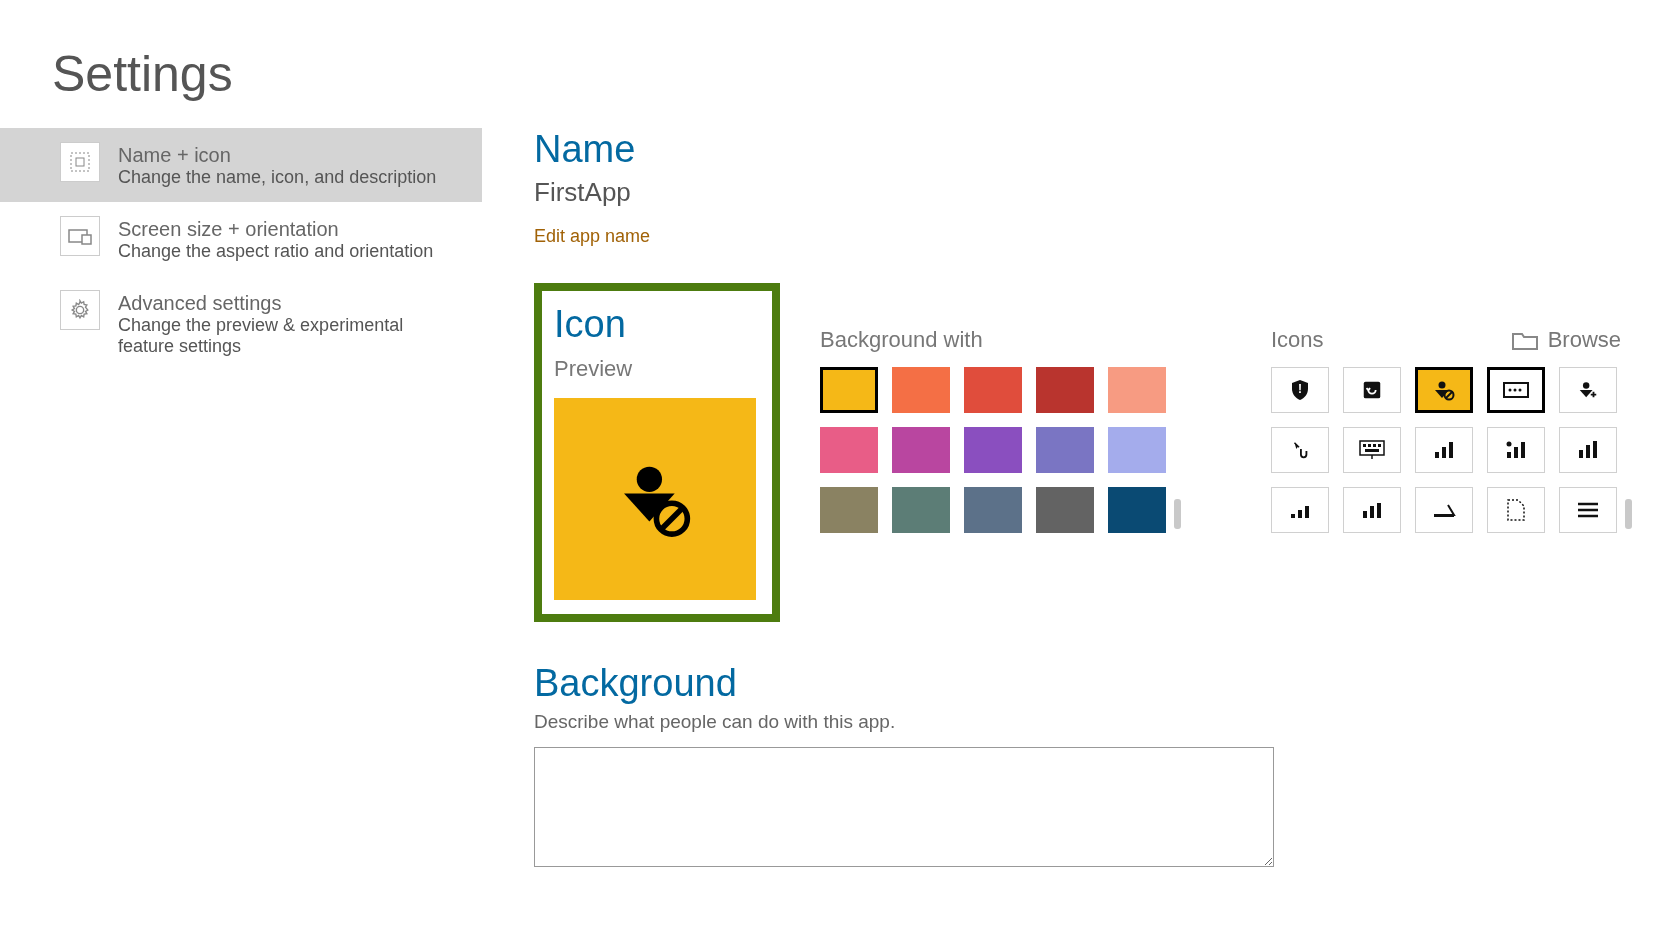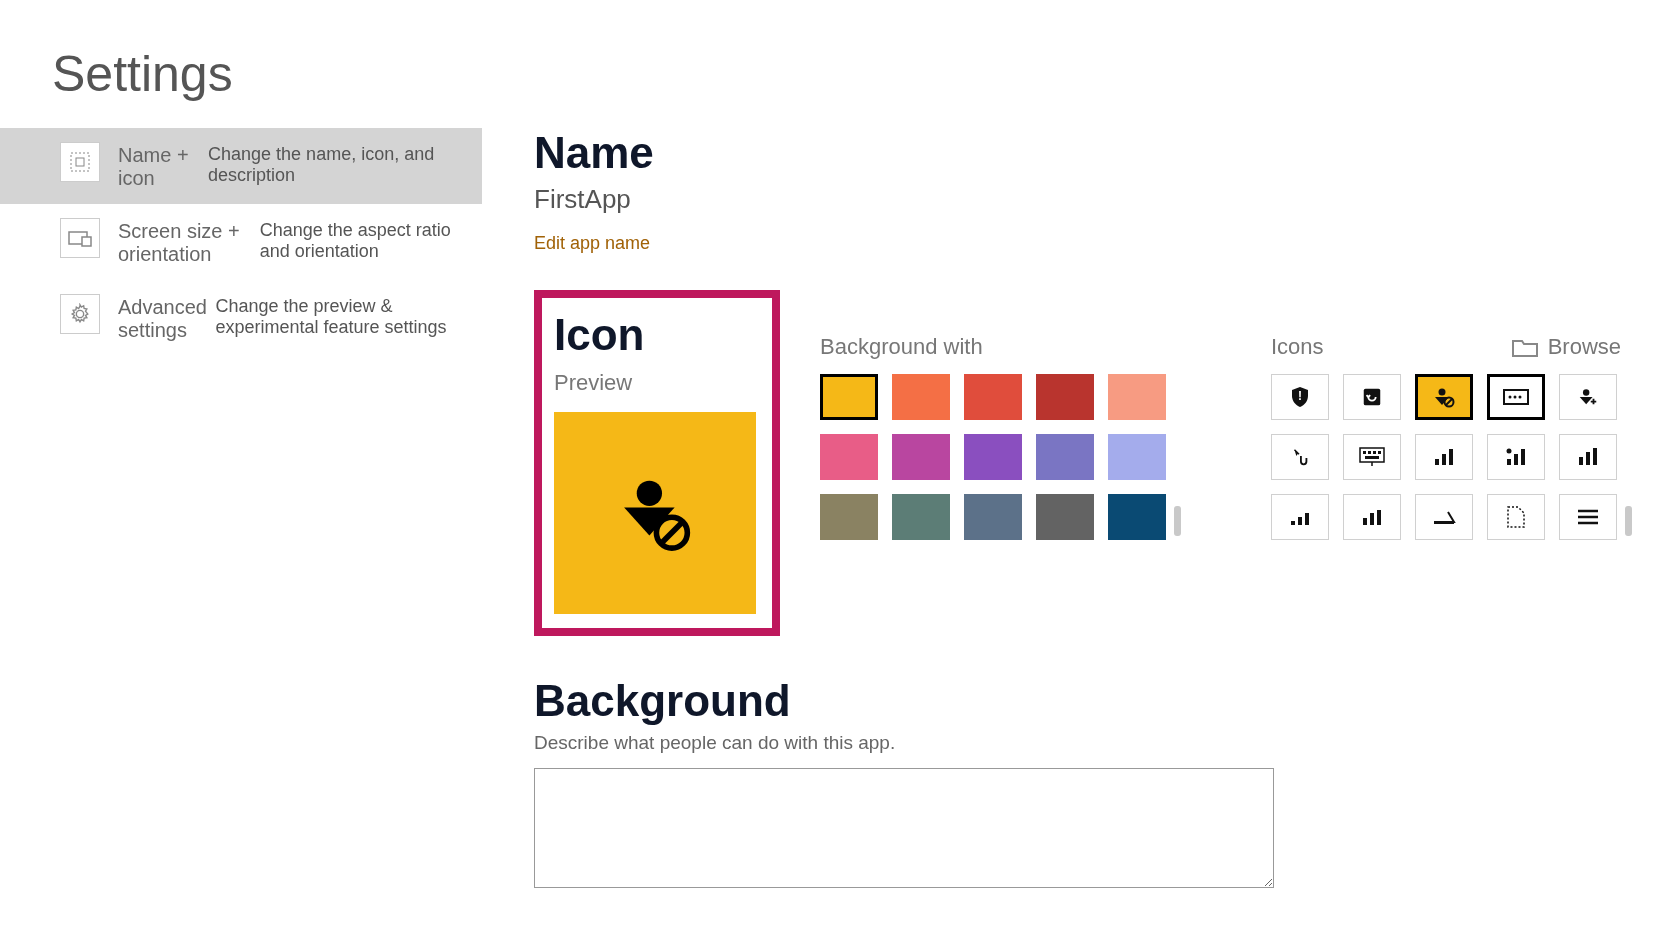--- a/index.html
+++ b/index.html
@@ -40,41 +40,41 @@
     background: #fff;
     border: 1px solid #ccc;
     display: flex;
     align-items: center;
     justify-content: center;
     flex-shrink: 0;
     color: #666;
   }
   .nav-text {
     display: flex;
-    flex-direction: row;
+    flex-direction: column;
     padding-top: 2px;
   }
   .nav-title {
     font-size: 20px;
     color: #666;
     font-weight: 400;
   }
   .nav-desc {
     font-size: 18px;
     color: #555;
     font-weight: 400;
   }
   .main {
     padding: 0 20px 0 52px;
     flex: 1;
   }
   .section-heading {
-    font-size: 44px;
-    font-weight: 700;
-    color: #0f172a;
+    font-size: 38px;
+    font-weight: 400;
+    color: #0369a1;
     margin-bottom: 6px;
   }
   .name-section { margin-bottom: 10px; }
   .app-name-value {
     font-size: 26px;
     color: #555;
     font-weight: 400;
     margin-bottom: 18px;
   }
   .edit-link {
@@ -82,21 +82,21 @@
     font-size: 18px;
     cursor: pointer;
   }
   .icon-row {
     display: flex;
     align-items: flex-start;
     gap: 40px;
     margin-top: 36px;
   }
   .preview-block {
-    border: 8px solid #be185d;
+    border: 8px solid #4d7c0f;
     padding: 12px 12px 14px 12px;
     width: 246px;
   }
   .preview-block .section-heading { margin-bottom: 10px; }
   .preview-label {
     font-size: 22px;
     color: #777;
     margin-bottom: 16px;
   }
   .preview-tile {

